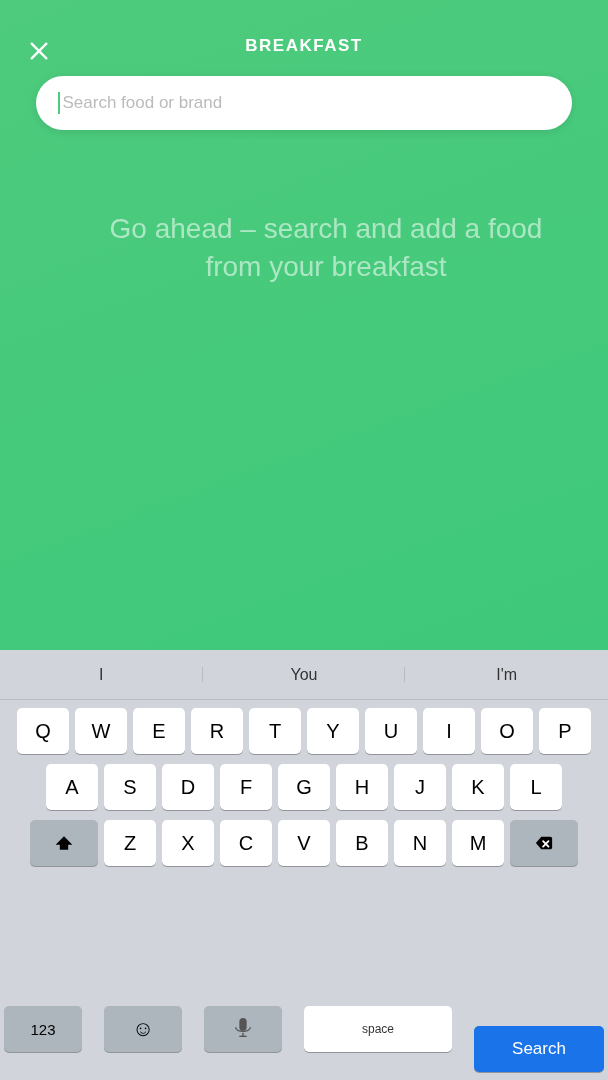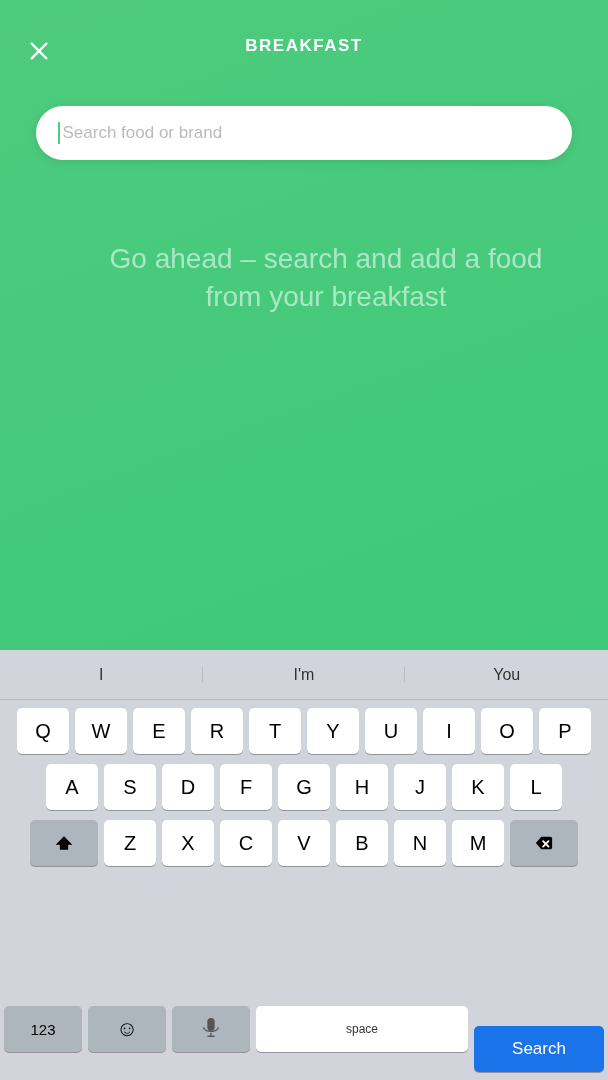--- a/index.html
+++ b/index.html
@@ -51,21 +51,20 @@
     .header-title {
       color: white;
       font-size: 17px;
       font-weight: 600;
       letter-spacing: 1.5px;
       text-transform: uppercase;
     }
 
     .search-bar-container {
       width: 88%;
-      margin-top: 30px;
     }
 
     .search-bar {
       width: 100%;
       background: white;
       border-radius: 30px;
       padding: 16px 22px;
       display: flex;
       align-items: center;
       box-shadow: 0 2px 10px rgba(0,0,0,0.1);
@@ -182,21 +181,21 @@
     }
 
     .key-delete {
       width: 68px;
     }
 
     
     .bottom-row {
       display: flex;
       padding: 4px 4px 8px;
-      gap: 6px;
+      gap: 22px;
       align-items: center;
     }
 
     .key-123 {
       width: 78px;
       height: 46px;
       background: #adb5bd;
       border-radius: 5px;
       box-shadow: 0 1px 0 rgba(0,0,0,0.3);
       display: flex;
@@ -284,22 +283,22 @@
     </div>
   </div>
 
   <div class="prompt-text">Go ahead – search and add a food from your breakfast</div>
 </div>
 
 <div class="keyboard-section">
 
   <div class="predictive-bar">
     <div class="pred-item">I</div>
+    <div class="pred-item">You</div>
     <div class="pred-item">I'm</div>
-    <div class="pred-item">You</div>
   </div>
 
   <div class="keys-area">
 
     <div class="key-row">
       <div class="key key-letter">Q</div>
       <div class="key key-letter">W</div>
       <div class="key key-letter">E</div>
       <div class="key key-letter">R</div>
       <div class="key key-letter">T</div>

